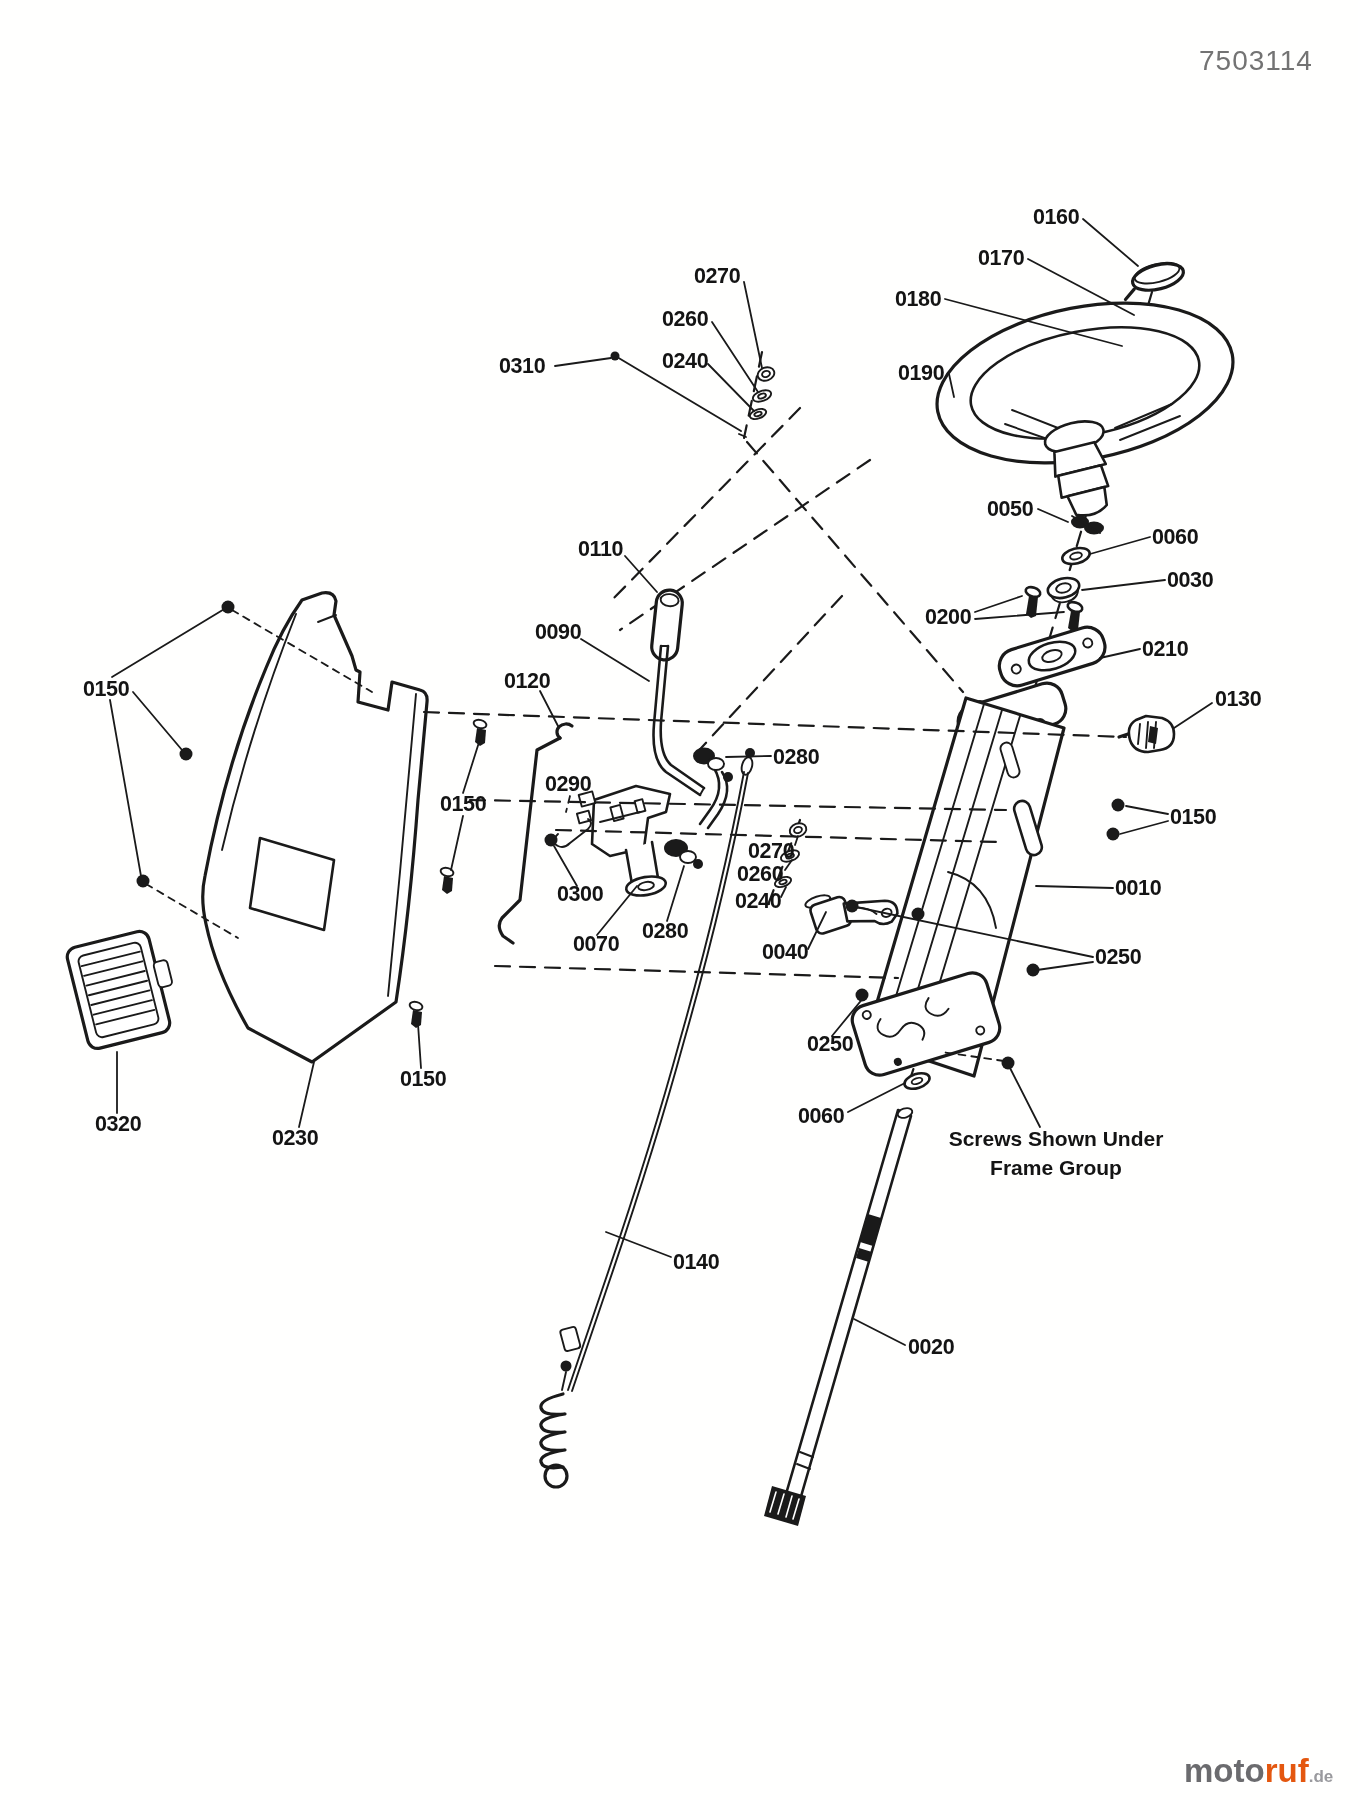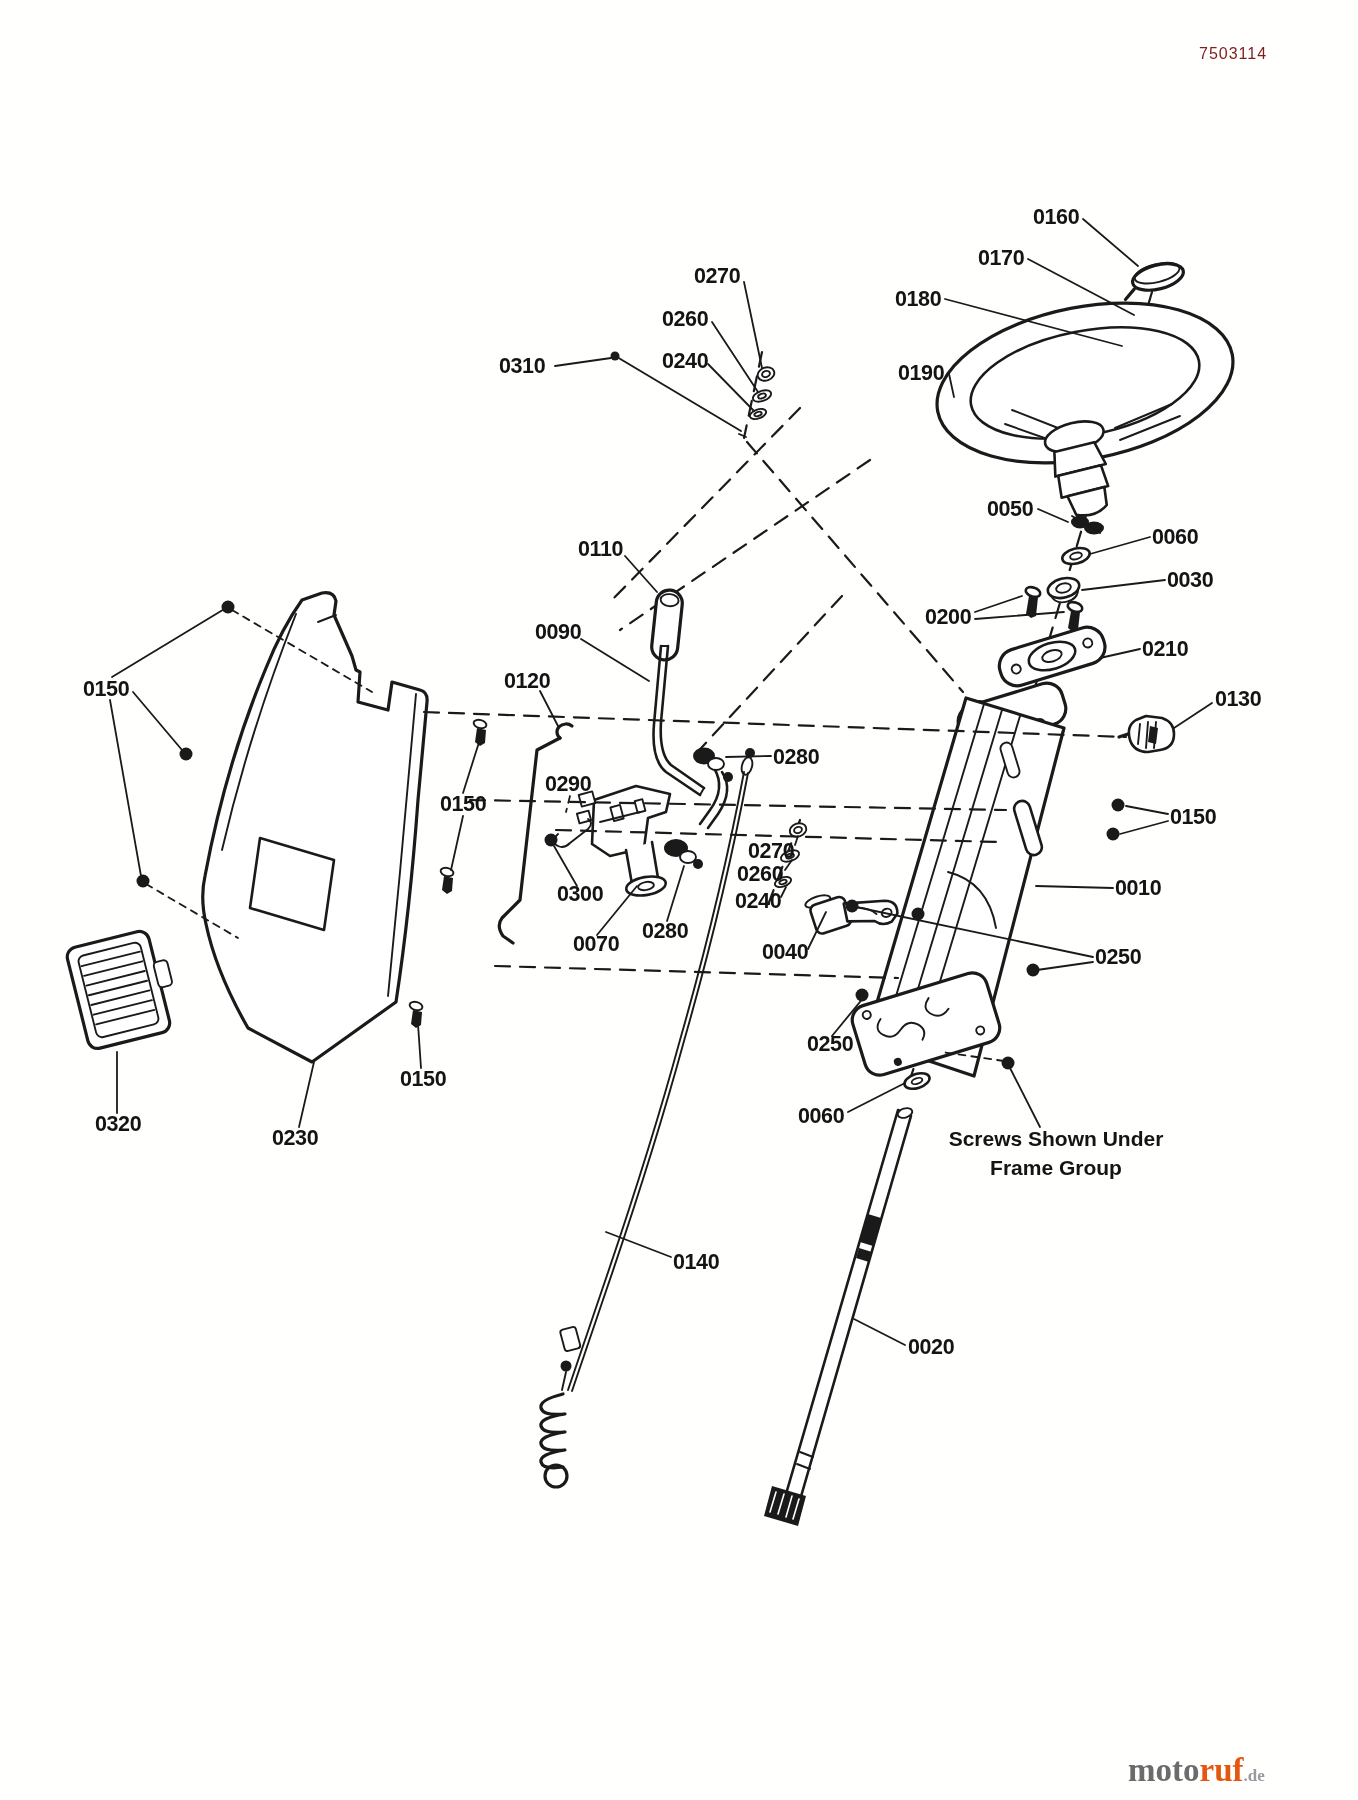--- a/index.html
+++ b/index.html
@@ -1,35 +1,35 @@
 <!DOCTYPE html>
 <html><head>
 <meta charset="utf-8">
 <style>
   html,body{margin:0;padding:0;background:#ffffff;}
   #page{position:relative;width:1358px;height:1800px;background:#fffffe;overflow:hidden;
         font-family:"Liberation Sans",sans-serif;}
-  #doc-number{position:absolute;left:1199px;top:45px;font-size:16px;font-weight:400;
-              color:#7f1d1d;letter-spacing:1px;}
+  #doc-number{position:absolute;left:1199px;top:45px;font-size:28px;font-weight:400;
+              color:#737373;letter-spacing:1px;}
   #diagram-svg{position:absolute;left:0;top:0;}
   
   path,ellipse,circle,rect,line{stroke:#1a1a1a;fill:none;stroke-width:2.6;
        stroke-linecap:round;stroke-linejoin:round;}
   .wf{fill:#ffffff;}
   .bk{fill:#1a1a1a;stroke:none;}
   .thin{stroke-width:1.9;}
   .thick{stroke-width:3.2;}
   .leader{stroke-width:1.8;}
   .dash{stroke-width:2.2;stroke-dasharray:15 10;fill:none;}
   .dash2{stroke-width:1.8;stroke-dasharray:7 6;fill:none;}
   .wl{stroke:#ffffff;stroke-width:1.6;}
   .callout{font:700 21.5px "Liberation Sans",sans-serif;fill:#141414;letter-spacing:-0.4px;}
   .notetext{font:700 21px "Liberation Sans",sans-serif;fill:#141414;text-anchor:middle;}
-  #watermark{position:absolute;left:1128px;top:1752px;font-weight:700;font-size:33px;
-             font-family:Liberation Serif, serif;white-space:nowrap;}
+  #watermark{position:absolute;left:1184px;top:1752px;font-weight:700;font-size:33px;
+             font-family:Liberation Sans, sans-serif;white-space:nowrap;}
   #watermark .g1{color:#6b6b6e;}
   #watermark .g2{color:#e4570f;}
   #watermark .g3{color:#9a9a9e;font-size:17px;font-weight:700;}
 </style>
 </head>
 <body>
 
 <div id="page">
 
   <div id="doc-number">7503114</div>

